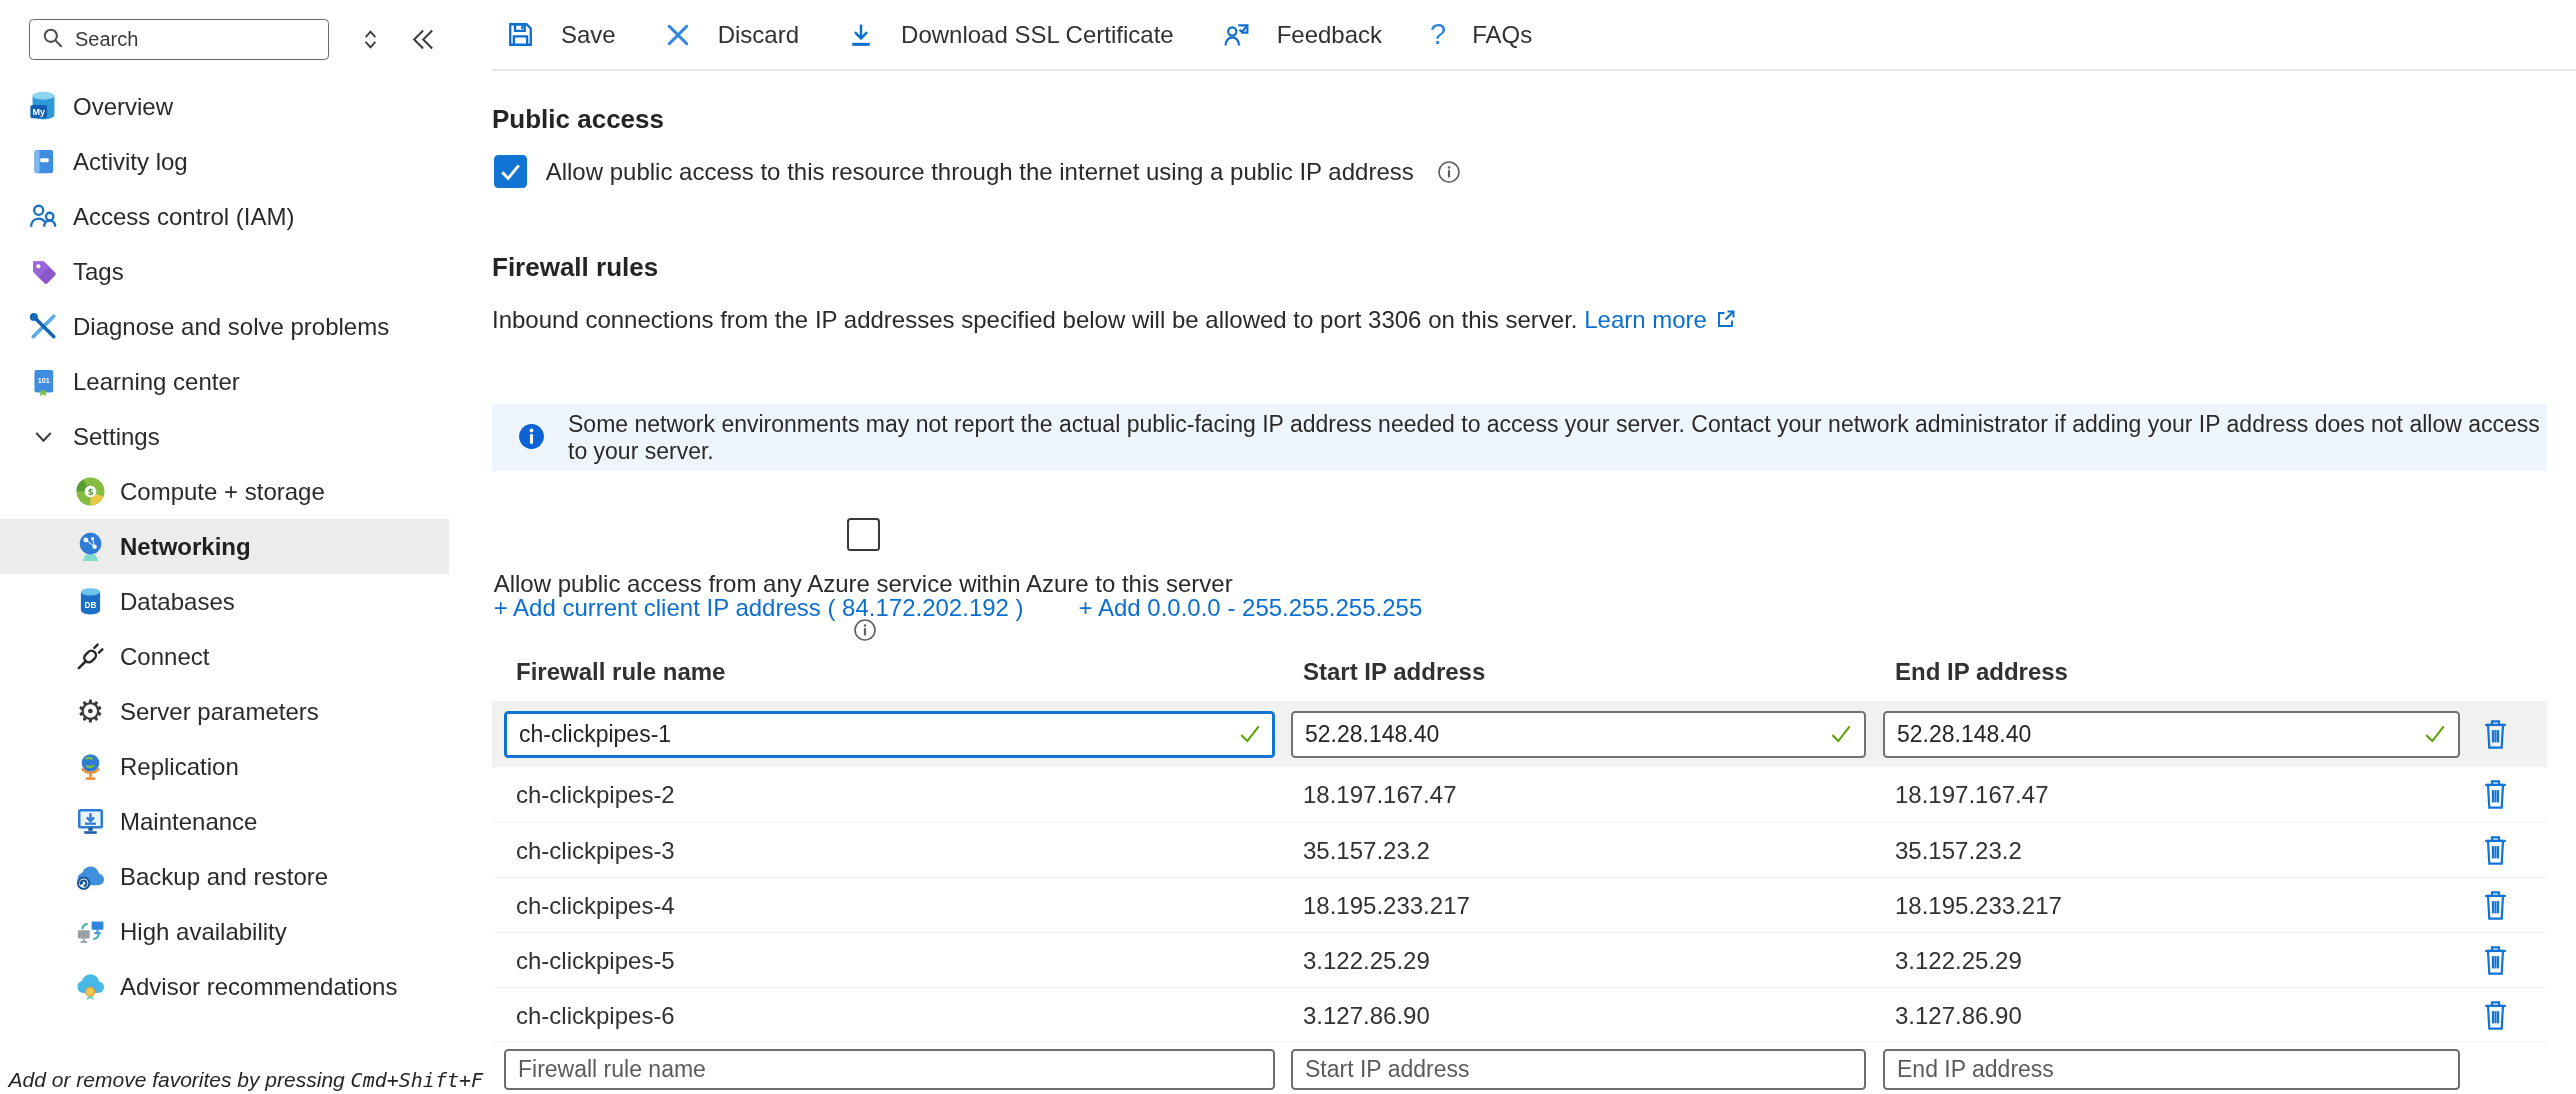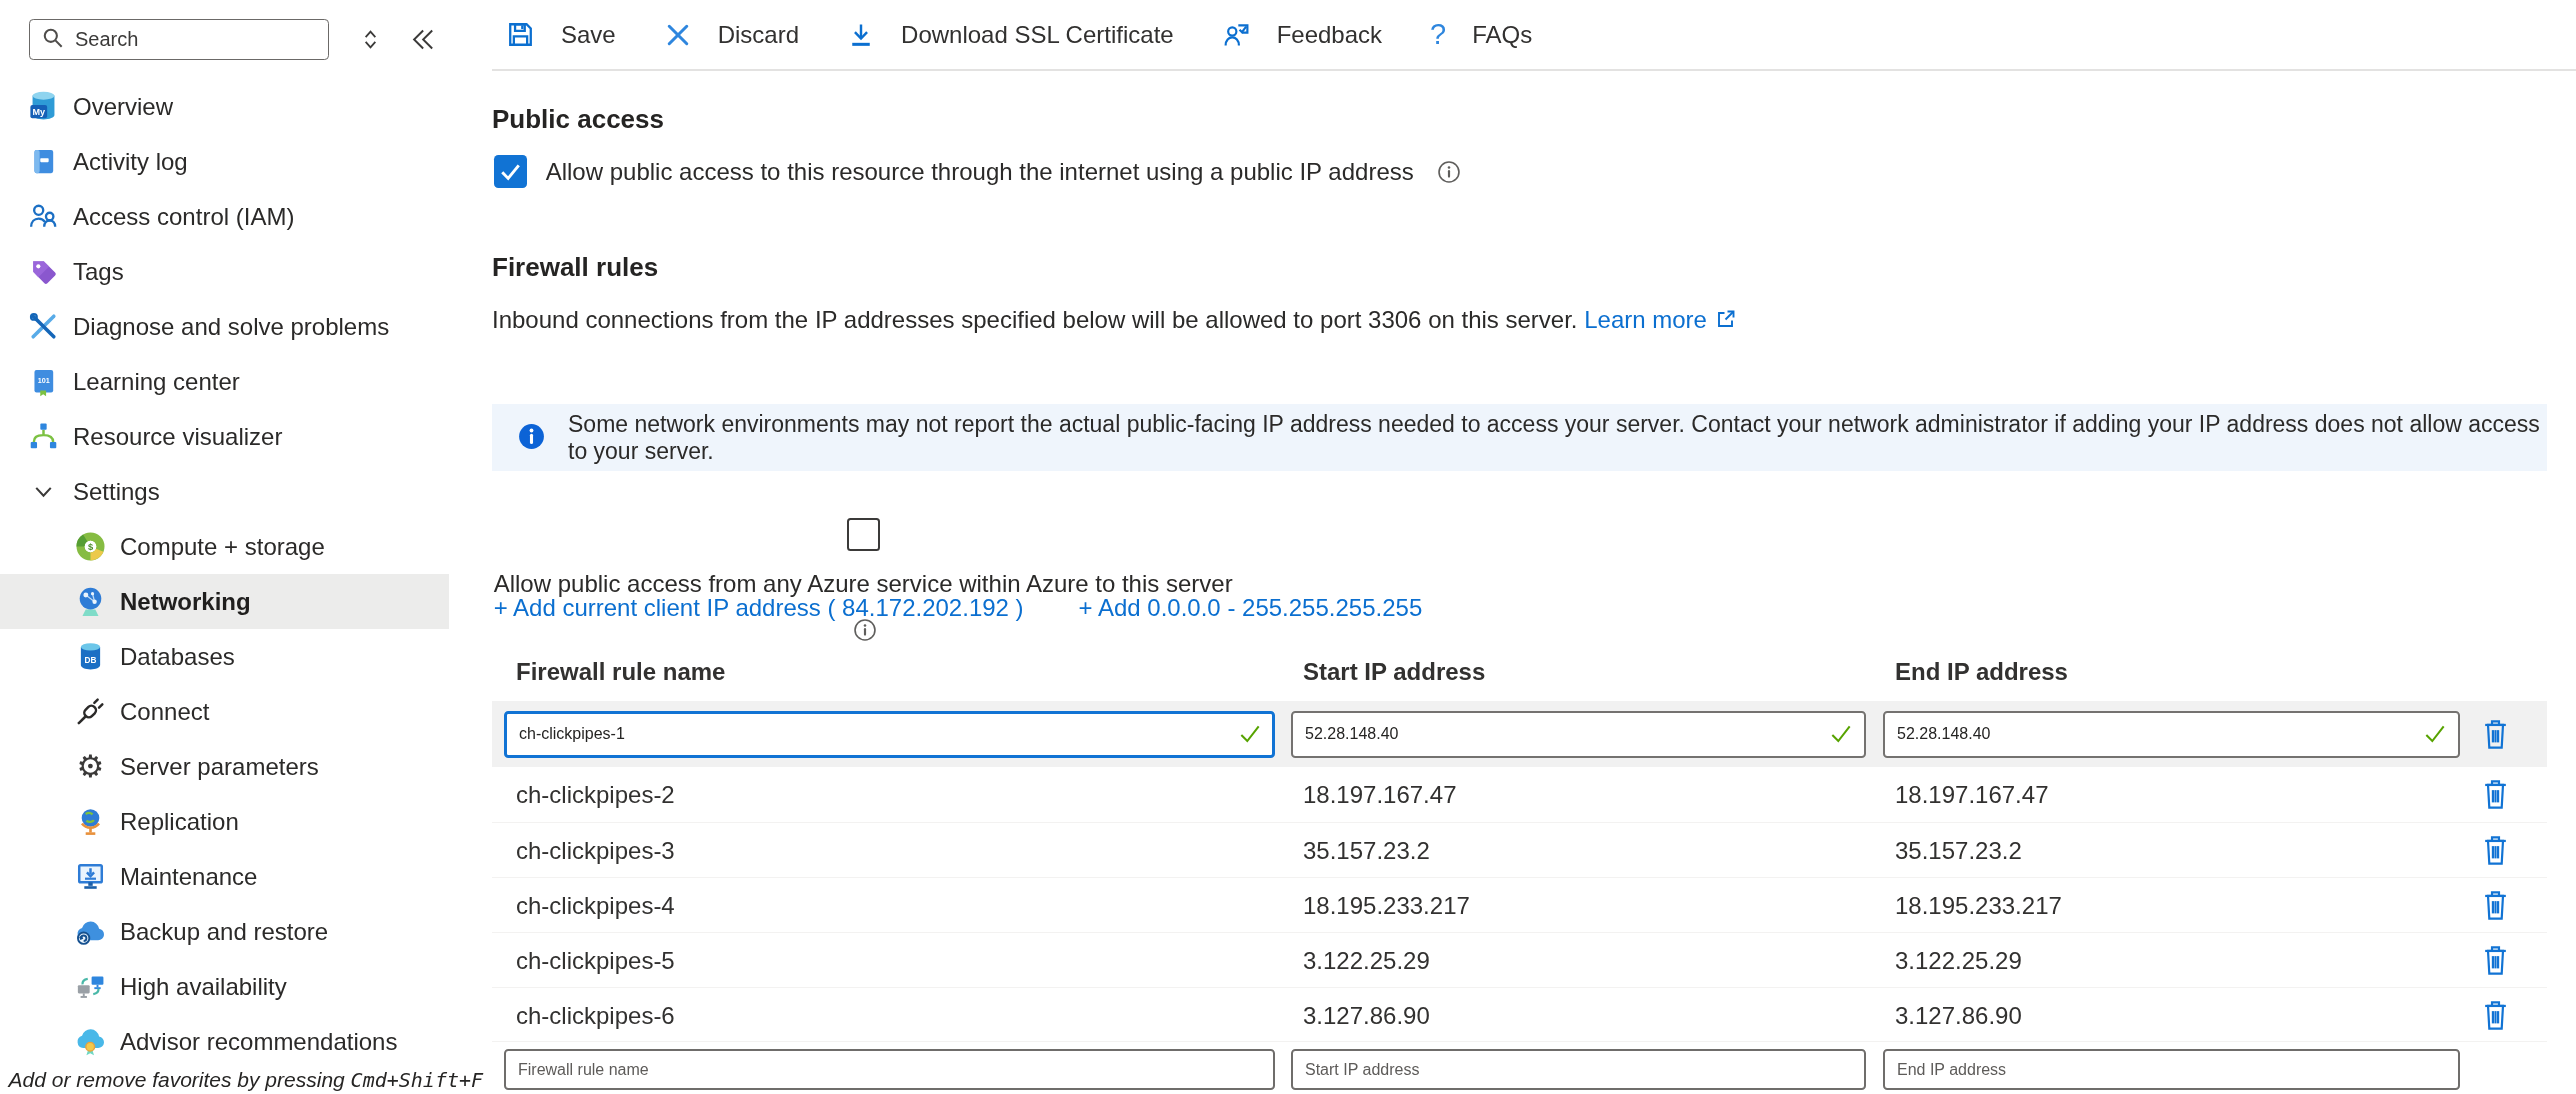--- a/index.html
+++ b/index.html
@@ -62,21 +62,21 @@
   .links-row { position:absolute; top:525px; left:1.7px; display:flex; gap:55px; font-size:24px;}
 
   
   .thead { position:absolute; top:589px; left:0; width:2055px; height:31px; font-weight:700; font-size:24px;}
   .col-name { position:absolute; left:24px; }
   .col-start { position:absolute; left:811px; }
   .col-end { position:absolute; left:1403px; }
 
   .edit-row { position:absolute; top:632px; left:0; width:2055px; height:66px; background:#f1f1f1; }
   .in-wrap { position:absolute; top:9.5px; height:47px; }
-  .in-wrap input { width:100%; height:100%; border-radius:4.3px; font-size:16px; padding:0 52px 0 12px;
+  .in-wrap input { width:100%; height:100%; border-radius:4.3px; font-size:23px; padding:0 52px 0 12px;
     font-family:"Liberation Sans",sans-serif; color:#252423; outline:none; background:#fff;}
   .in-wrap input::placeholder { color:#5d5b59; opacity:1;}
   .in-wrap.focused input { border:3.5px solid #1173d4; }
   .in-wrap.normal input { border:2.2px solid #747270; }
   .in-wrap .valid { position:absolute; right:12px; top:10.4px; }
   .w-name { left:12px; width:771px; }
   .w-start { left:799px; width:575px; }
   .w-end { left:1391px; width:577px; }
 
   .rows { position:absolute; top:698px; left:0; width:2055px; }
@@ -223,31 +223,20 @@
     </div>
     <div class="nav-item">
       <span class="ic">
         <svg width="31" height="31" viewBox="0 0 24 24">
             <rect x="5" y="3" width="14.5" height="17.5" rx="1.6" fill="#3f8de0"></rect>
             <text x="12.2" y="13.5" font-size="5.6" font-weight="bold" fill="#fff" text-anchor="middle" font-family="Liberation Sans, sans-serif">101</text>
             <path d="M9.5 19h4.5v4.5l-2.25-1.6L9.5 23.5z" fill="#7cc142"></path>
           </svg>
       </span>
       <span class="lbl">Learning center</span>
-    </div>
-    <div class="nav-item">
-      <span class="ic">
-        <svg width="33" height="33" viewBox="0 0 24 24">
-            <path d="M12 7v4 M12 11c-5.5 0-7 2-7 5 M12 11c5.5 0 7 2 7 5" stroke="#7cc142" stroke-width="1.8" fill="none"></path>
-            <rect x="9.7" y="2.5" width="4.6" height="4.6" rx="0.7" fill="#2e86de"></rect>
-            <rect x="2.7" y="16" width="4.6" height="4.6" rx="0.7" fill="#2e86de"></rect>
-            <rect x="16.7" y="16" width="4.6" height="4.6" rx="0.7" fill="#2e86de"></rect>
-          </svg>
-      </span>
-      <span class="lbl">Resource visualizer</span>
     </div>
 
     <div class="nav-item">
       <span class="ic">
         <svg width="29" height="29" viewBox="0 0 24 24" fill="none" stroke="#3b3a39" stroke-width="1.7">
             <polyline points="6,9 12,15.5 18,9"></polyline>
           </svg>
       </span>
       <span class="lbl">Settings</span>
     </div>

